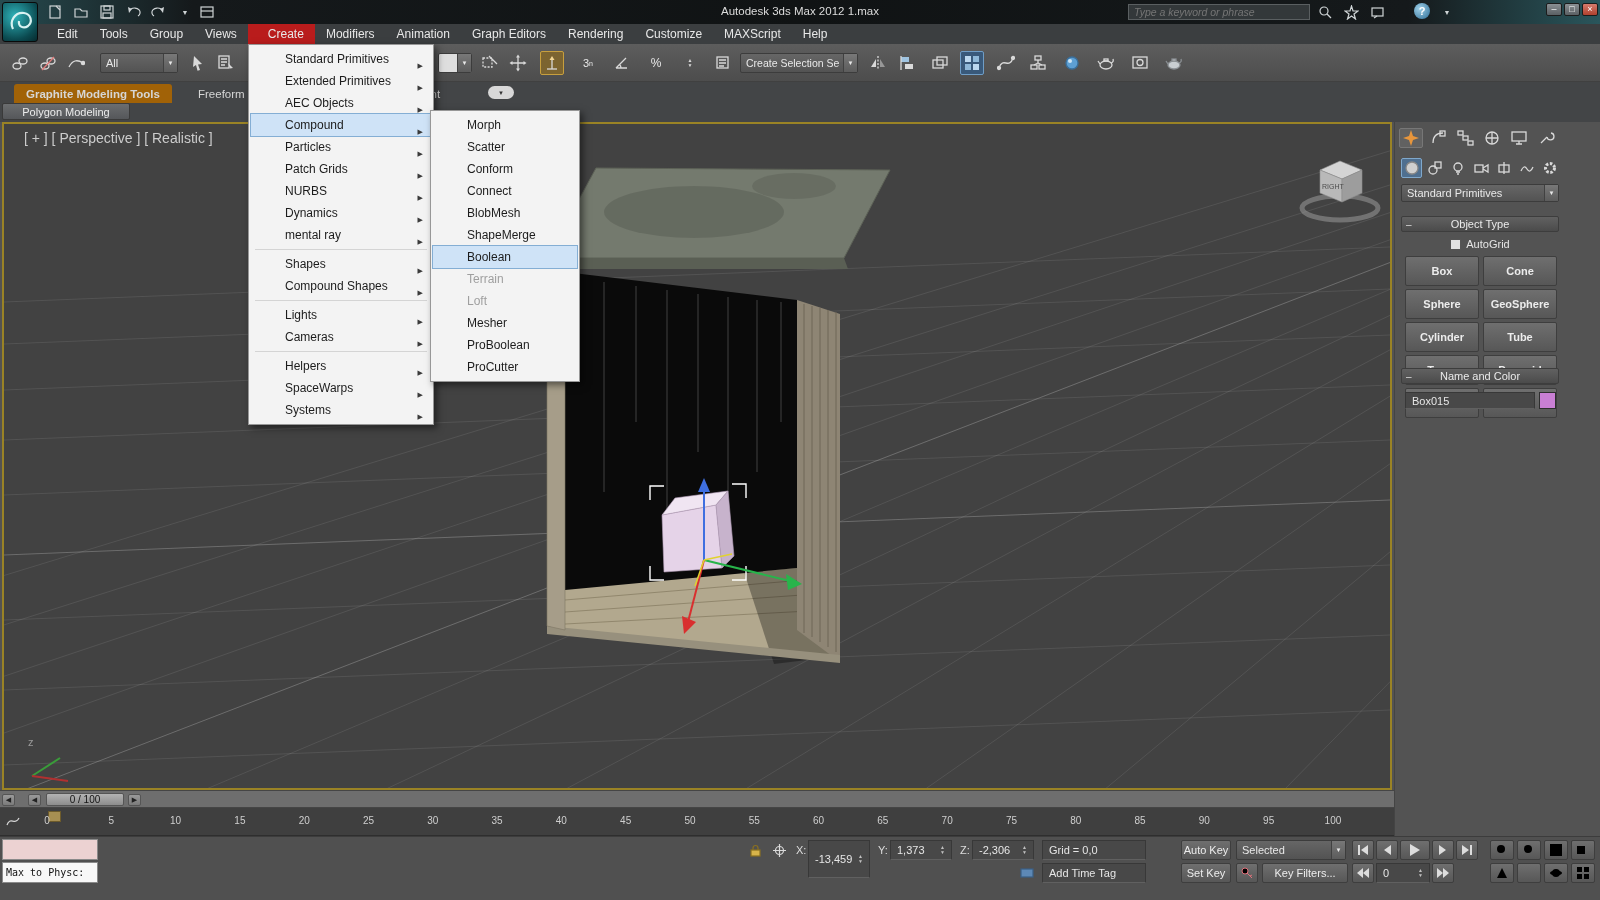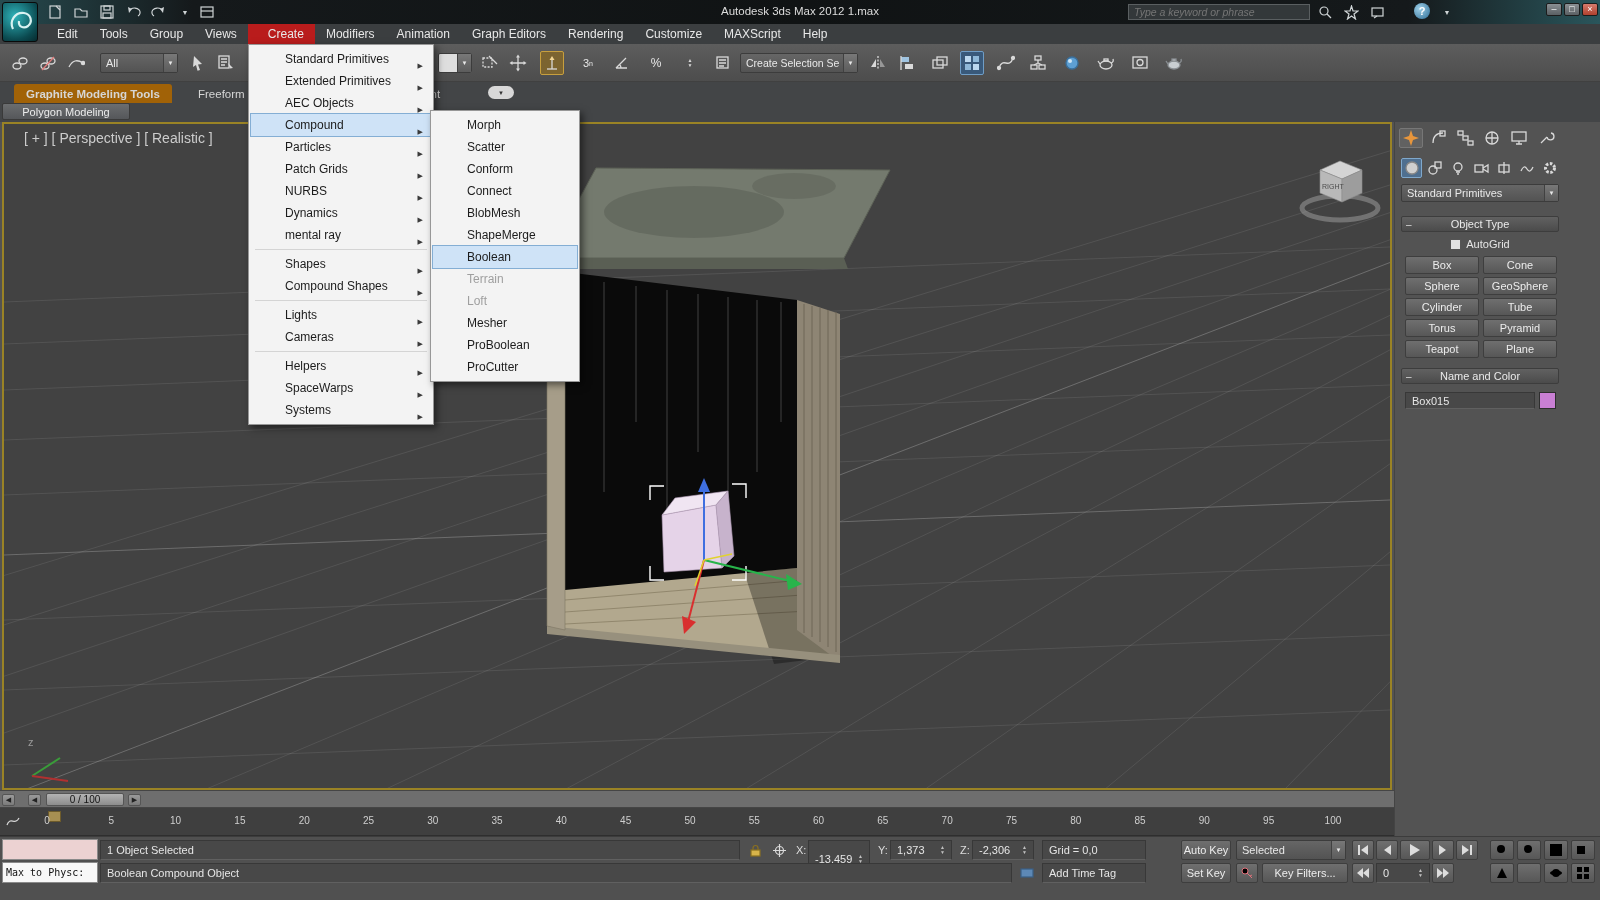--- a/index.html
+++ b/index.html
@@ -54,21 +54,21 @@
 #poly-chip{left:2px;top:21px;width:128px;height:17px;background:linear-gradient(#6b6d6f,#55575a);
   border:1px solid #3a3a3a;color:#ececec;font-size:11px;display:flex;align-items:center;
   justify-content:center;border-radius:2px;}
 
 #viewport{left:2px;top:122px;width:1390px;height:668px;border:2px solid #9a8325;
   background:#424242;overflow:hidden;}
 #vp-label{left:20px;top:6px;color:#cccccc;font-size:14px;}
 
 #cmdpanel{left:1394px;top:122px;width:206px;height:714px;background:#535353;
   border-left:1px solid #444;}
-.cp-btn{height:18px;font-size:11px;}
+.cp-btn{height:30px;font-size:11px;font-weight:bold;}
 .rollout{left:6px;width:158px;height:16px;background:linear-gradient(#616161,#4b4b4b);
   border:1px solid #3d3d3d;color:#eaeaea;font-size:11px;display:flex;align-items:center;
   justify-content:center;border-radius:2px;position:absolute;}
 .rollout .minus{position:absolute;left:4px;font-size:10px;color:#ddd;}
 .cpicon{width:24px;height:20px;display:flex;align-items:center;justify-content:center;}
 .cpicon svg{stroke:#d9d9d9;fill:none;stroke-width:1.3;}
 .cpicon.active{background:#616161;border:1px solid #777;border-radius:2px;}
 .catact{background:#4f6f8f;border:1px solid #7fa8cc;border-radius:2px;}
 
 #timeslider{left:0;top:790px;width:1394px;height:18px;background:#6e6e6e;
@@ -621,23 +621,20 @@
     <span>100</span>
   </div>
 </div>
 
 <div id="statusbar" class="abs">
   <div id="listener-pink" class="abs"></div>
   <div id="listener-white" class="abs">
     <span>Max to Physc:</span>
     </div>
 
-  <div class="sunken abs" style="left:100px;top:3px;width:640px;height:20px">
-    <span>1 Object Selected</span>
-    </div>
   <div class="sicon abs" style="left:744px;top:4px">
     <svg width="15" height="15">
         <rect x="3" y="7" width="9" height="6" fill="#d8b44a" stroke="#8a7020"></rect>
         <path d="M5,7 V5 a2.5,2.5 0 0 1 5,0 V7" stroke="#8a7020"></path>
       </svg>
     </div>
   <div class="sicon abs" style="left:768px;top:4px">
     <svg width="15" height="15">
         <circle cx="7.5" cy="7.5" r="4"></circle>
         <path d="M7.5,1 V14 M1,7.5 H14"></path>
@@ -697,23 +694,20 @@
         <polygon points="0,0 7,5 0,10" fill="#ddd"></polygon>
       </svg>
     </div>
   <div class="btn abs" style="left:1456px;top:3px;width:22px;height:20px">
     <svg width="12" height="10">
         <polygon points="1,0 8,5 1,10" fill="#ddd"></polygon>
         <rect x="9" y="0" width="2" height="10" fill="#ddd" stroke="none"></rect>
       </svg>
     </div>
 
-  <div class="sunken abs" style="left:100px;top:26px;width:912px;height:20px">
-    <span>Boolean Compound Object</span>
-    </div>
   <div class="sicon abs" style="left:1016px;top:27px">
     <svg width="14" height="14">
         <rect x="1" y="3" width="12" height="8" fill="#5d88b5" stroke="#3a5f86"></rect>
       </svg>
     </div>
   <div class="sunken abs" style="left:1042px;top:26px;width:104px;height:20px">
     <span>Add Time Tag</span>
     </div>
   <div class="btn abs" style="left:1181px;top:26px;width:50px;height:20px">Set Key</div>
   <div class="btn abs" style="left:1236px;top:26px;width:22px;height:20px">

